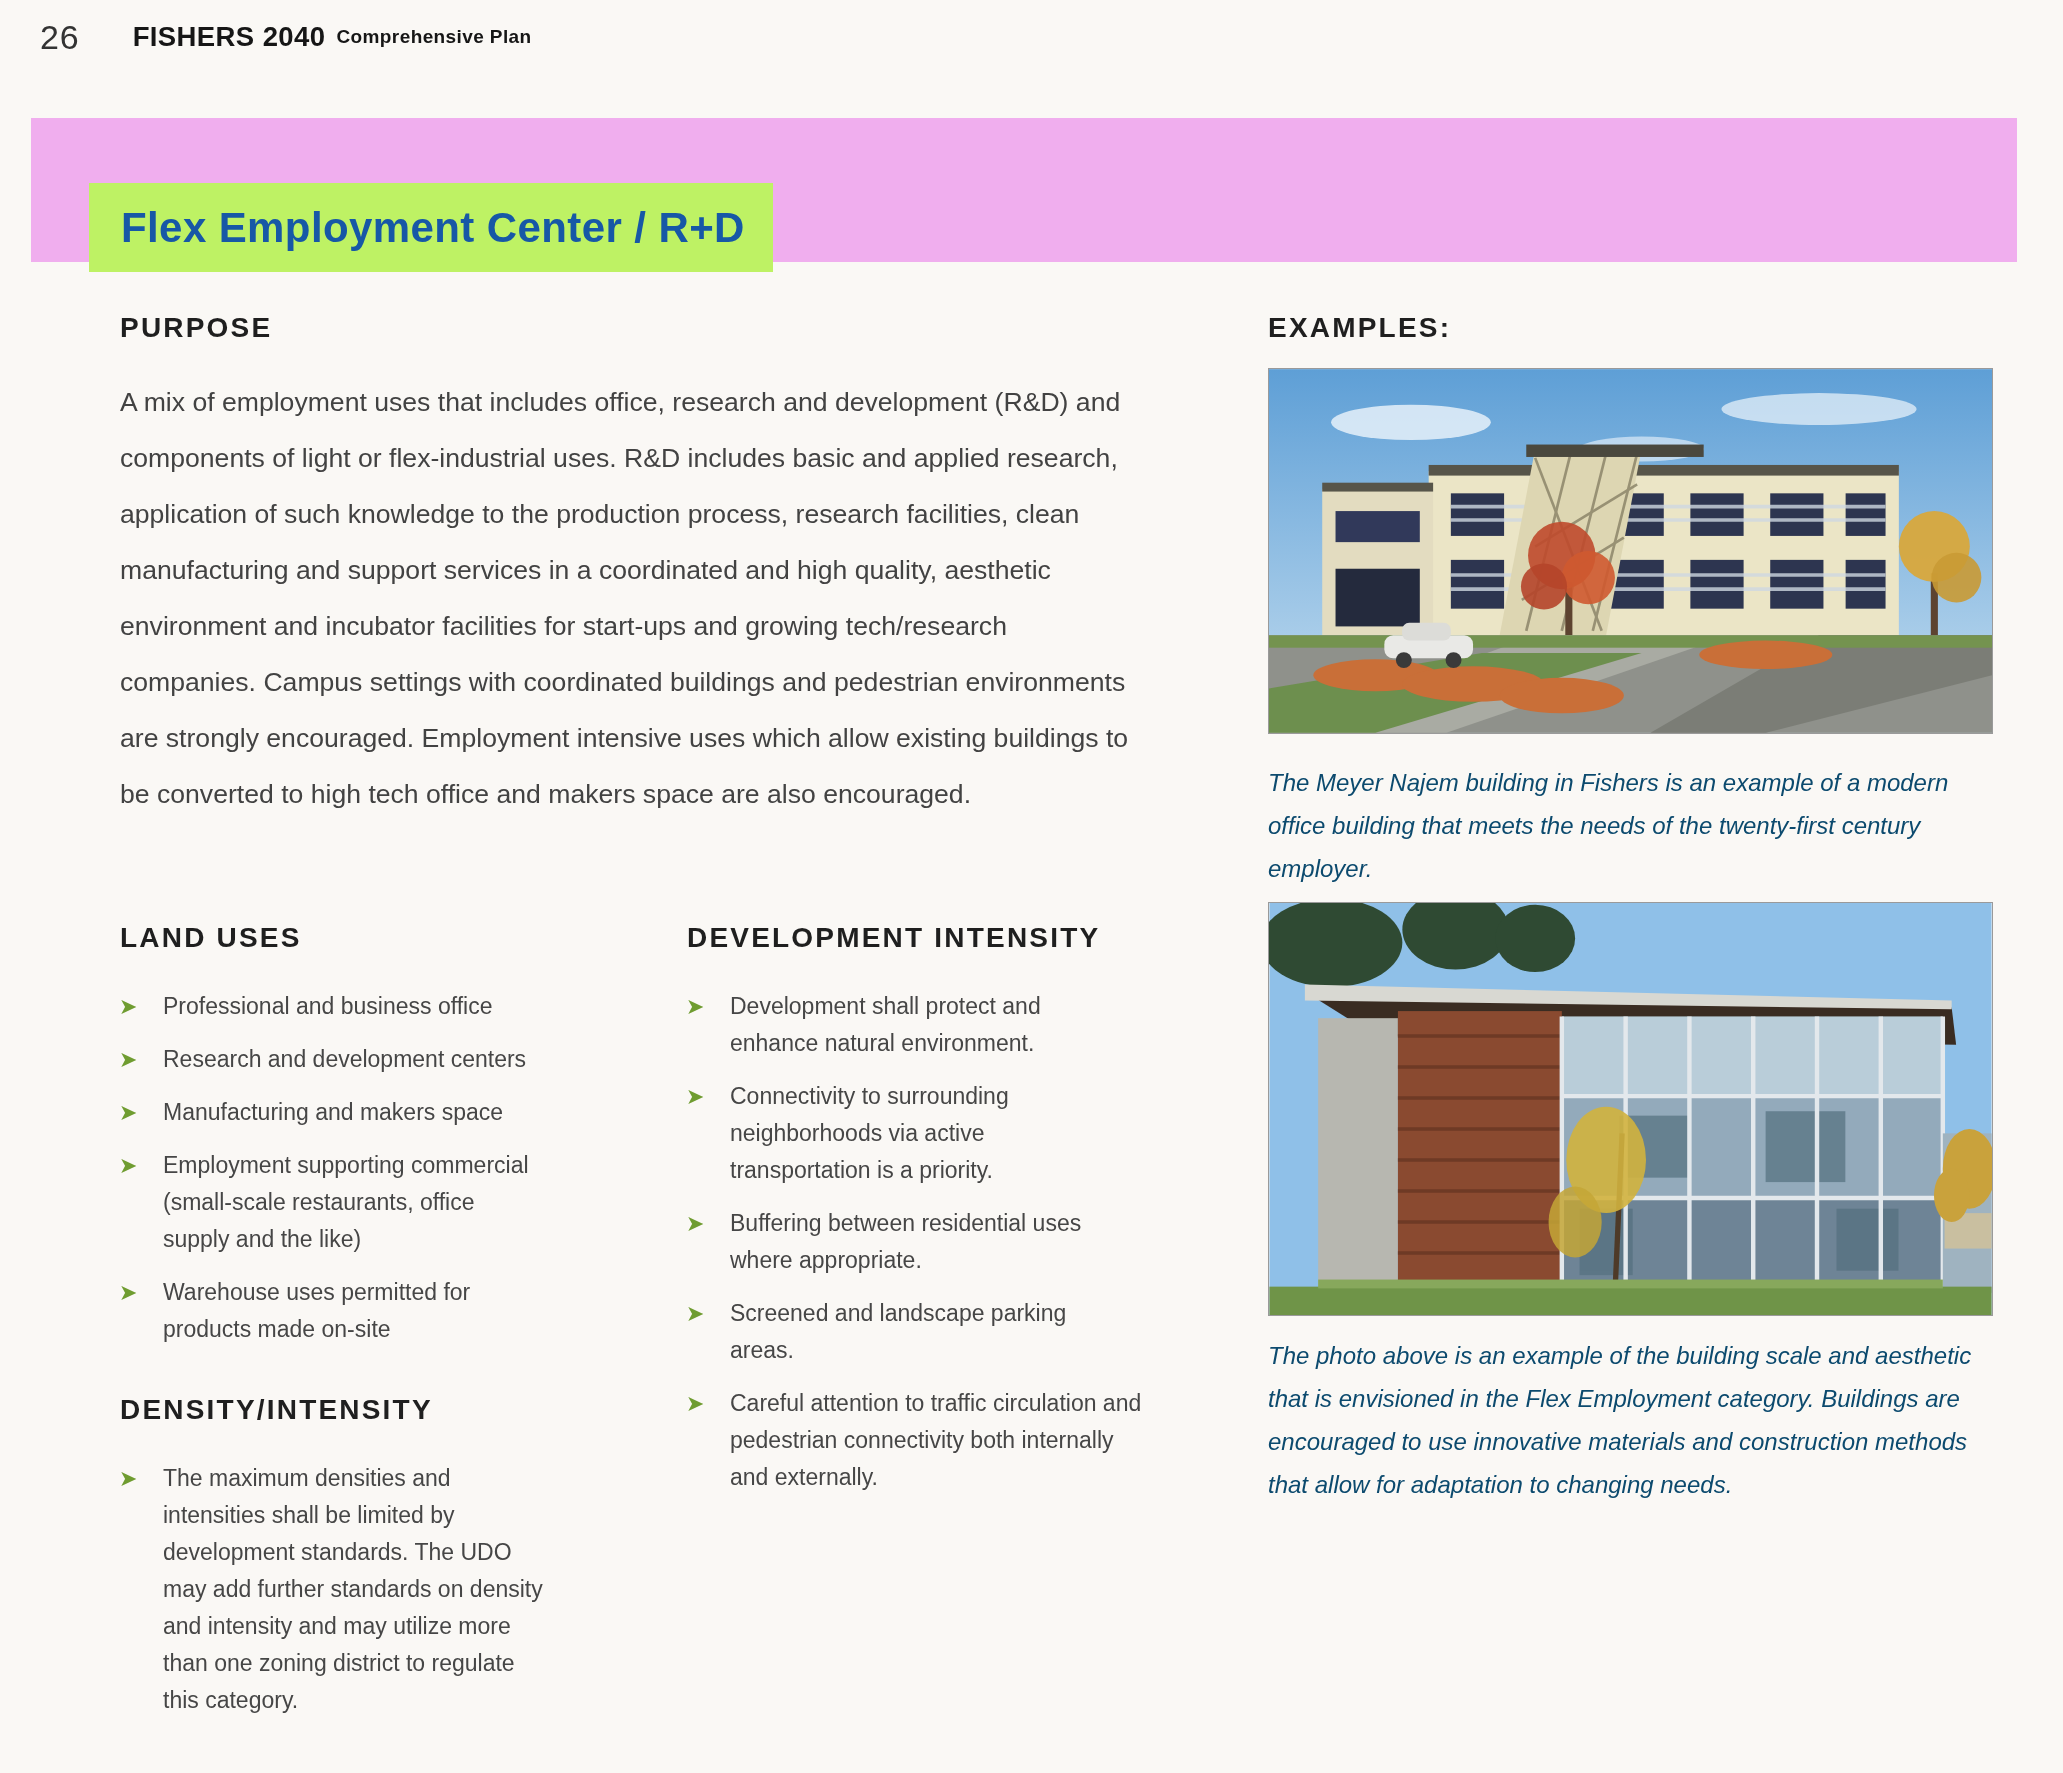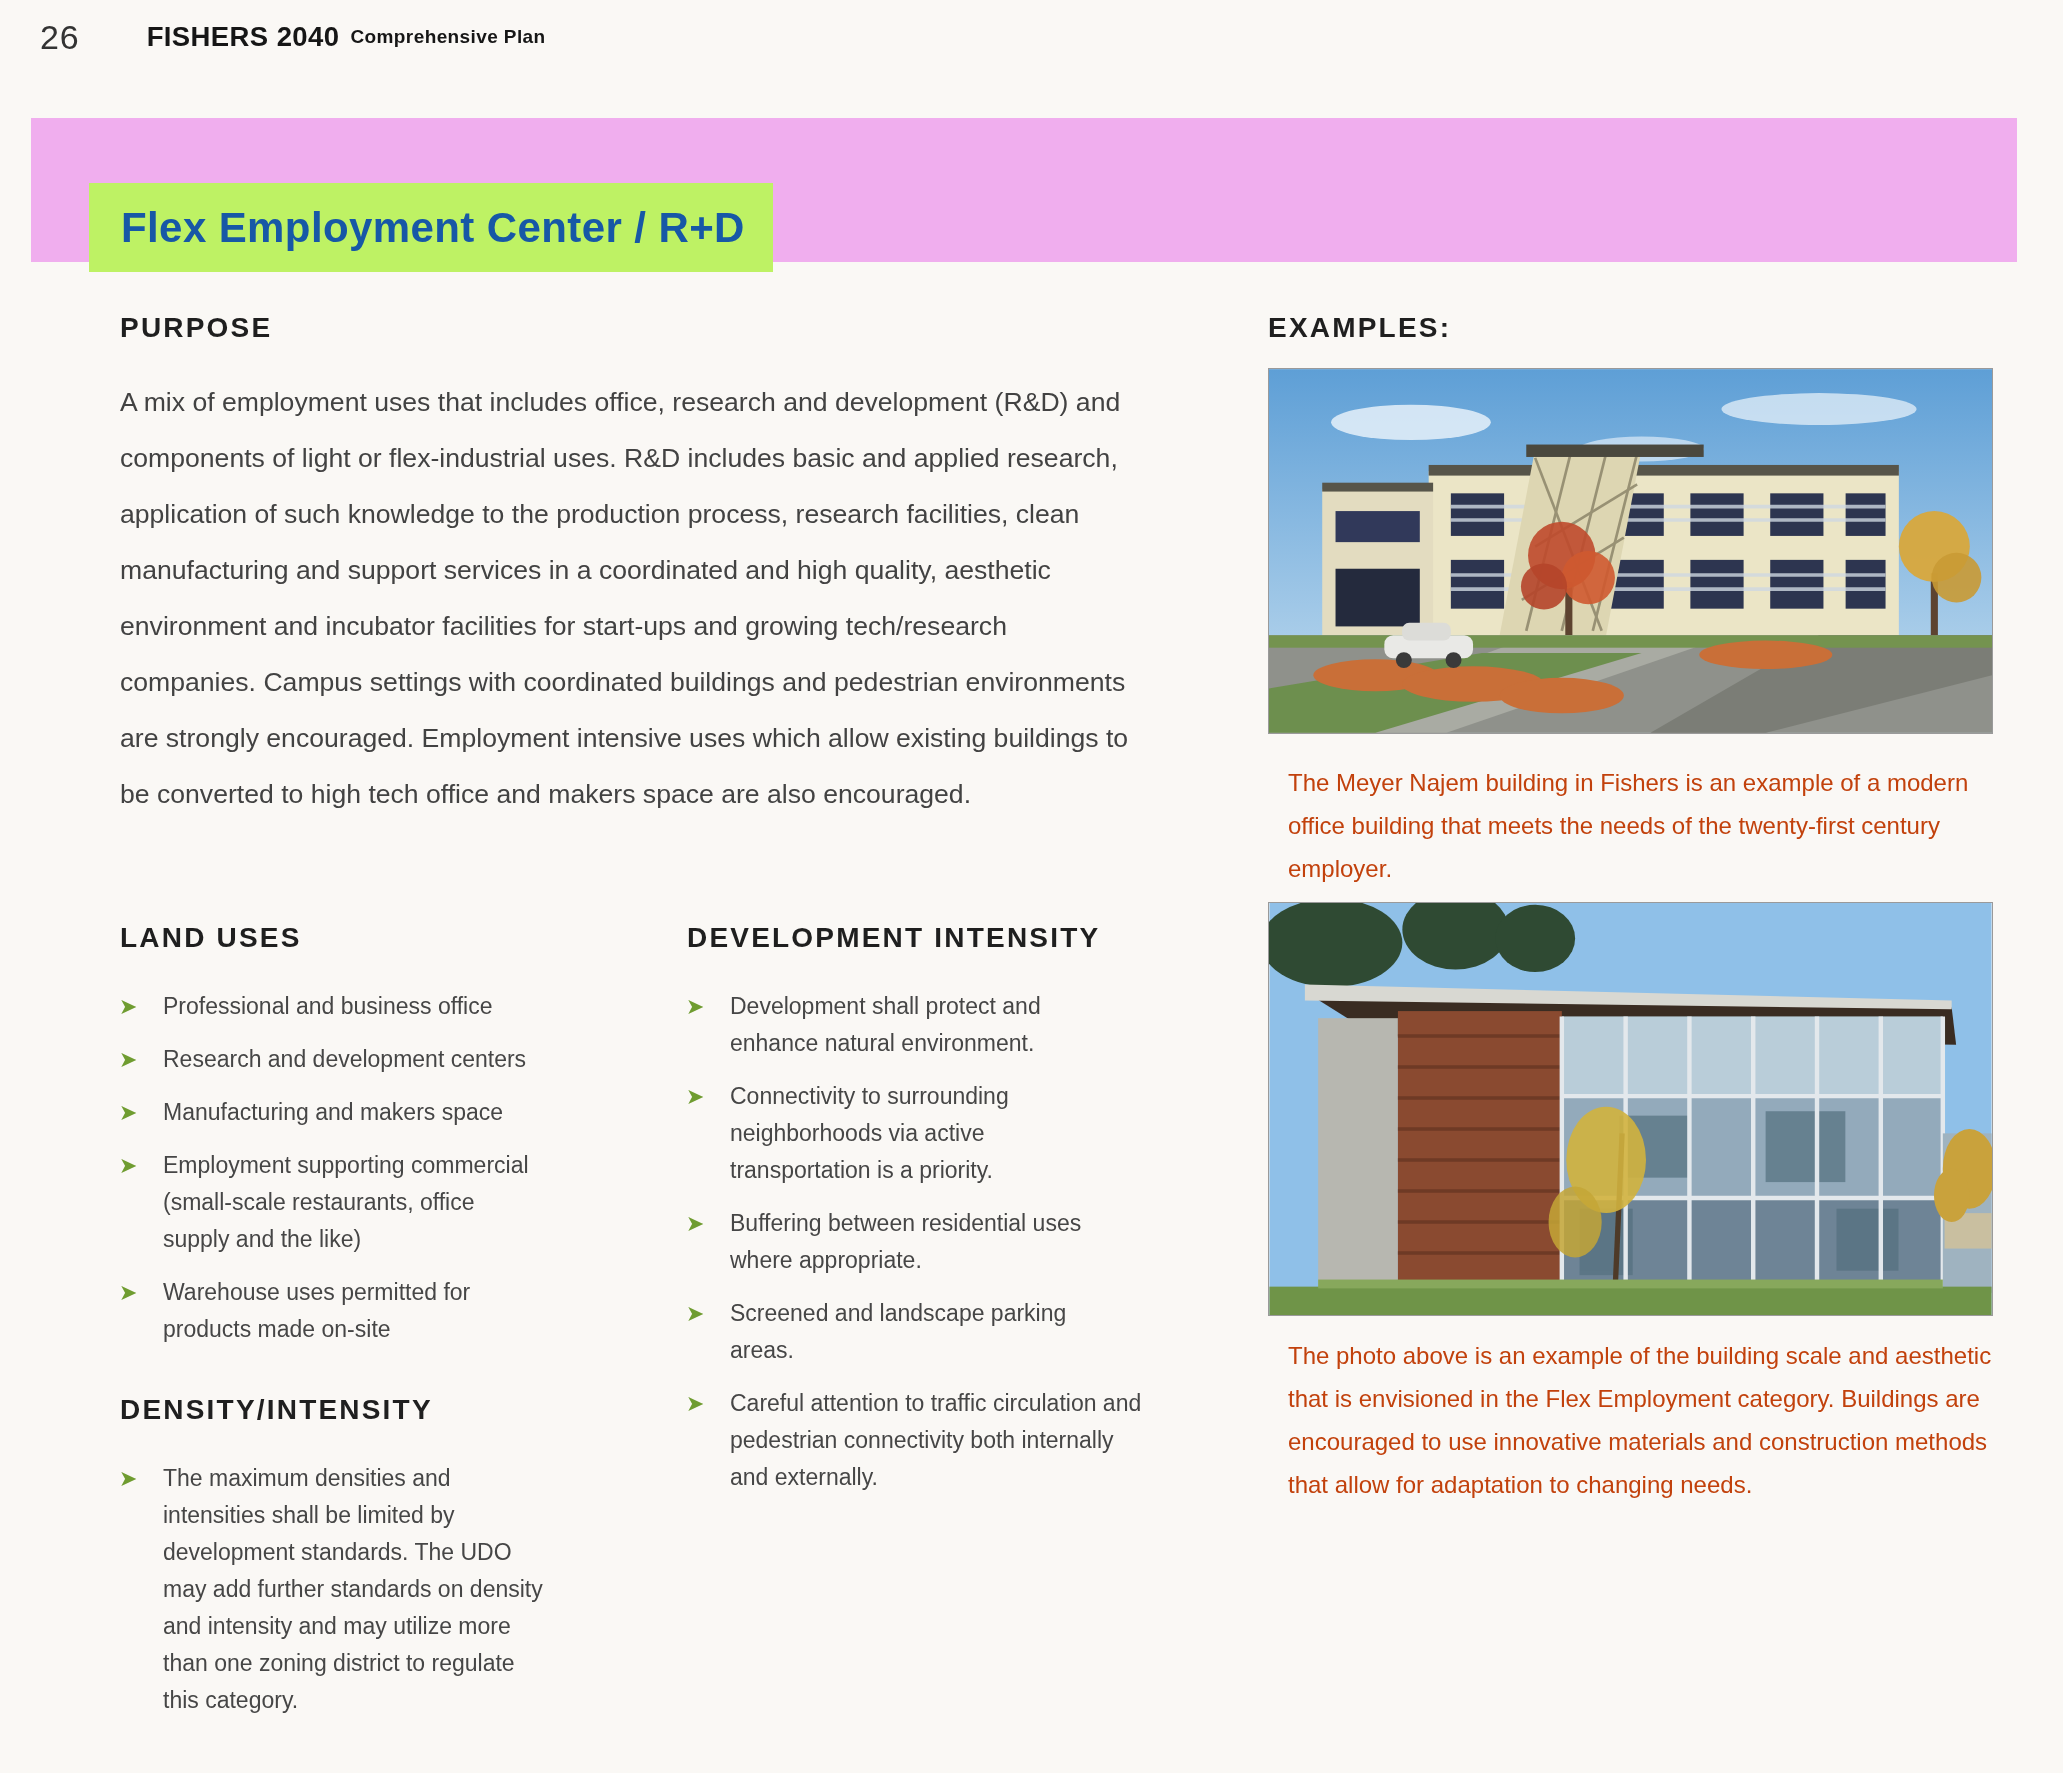--- a/index.html
+++ b/index.html
@@ -9,21 +9,21 @@
     font-family:"Liberation Sans", sans-serif;
     color:#404040;
     position:relative;
     overflow:hidden;
   }
   .abs{position:absolute;}
 
   
   .pg-header{left:40px;top:17.7px;display:flex;align-items:center;}
   .pg-num{font-size:34px;color:#333;letter-spacing:0.9px;}
-  .doc-title{font-size:27.5px;font-weight:bold;color:#161616;margin-left:67px;letter-spacing:0.4px;}
+  .doc-title{font-size:27.5px;font-weight:bold;color:#161616;margin-left:53px;letter-spacing:0.4px;}
   .doc-subtitle{font-size:19px;font-weight:bold;color:#161616;margin-left:11px;letter-spacing:0.4px;}
 
   
   .banner{left:31px;top:118px;width:1986px;height:144px;background:#f0aeee;}
   .title-plate{left:89px;top:183px;width:684px;height:89px;background:#bef264;display:flex;align-items:center;}
   .title-plate h1{margin:0 0 0 32px;font-size:42px;font-weight:bold;color:#1758a6;letter-spacing:0.4px;}
 
   
   .sec-h{font-size:28px;font-weight:bold;color:#1f1f1f;letter-spacing:2.2px;}
 
@@ -32,21 +32,21 @@
 
   
   .blist{list-style:none;margin:0;padding:0;}
   .blist li{display:flex;margin-bottom:16px;}
   .arrow{color:#6f9c30;font-size:19.5px;line-height:37px;flex:0 0 43px;font-weight:bold;}
   .btext{font-size:23px;line-height:37px;color:#464646;}
 
   
   .examples-h{left:1268px;top:312px;}
   .photo{border:0.9px solid #9a9a9a;}
-  .caption{font-size:24px;color:#c2410c;line-height:43px;margin-left:20px;}
+  .caption{font-size:24px;font-style:italic;color:#0c4a6e;line-height:43px;}
 
   .landuses{left:120px;top:922px;width:514px;}
   .density{left:120px;top:1394px;width:514px;}
   .devfeat{left:687px;top:922px;width:497px;}
   .sec-h.inblock{margin-bottom:34px;display:block;}
 </style>
 </head>
 <body>
 
 <div class="abs pg-header">

